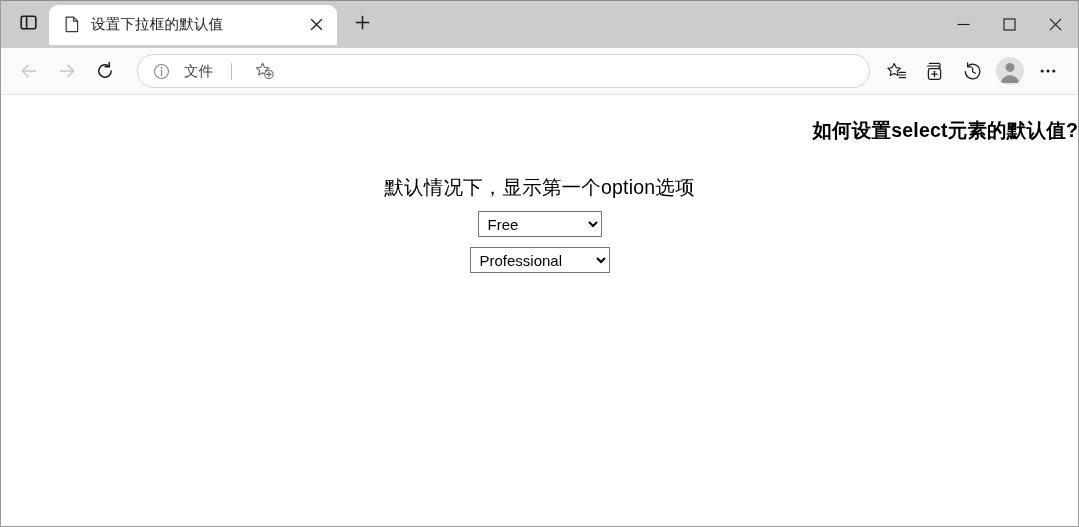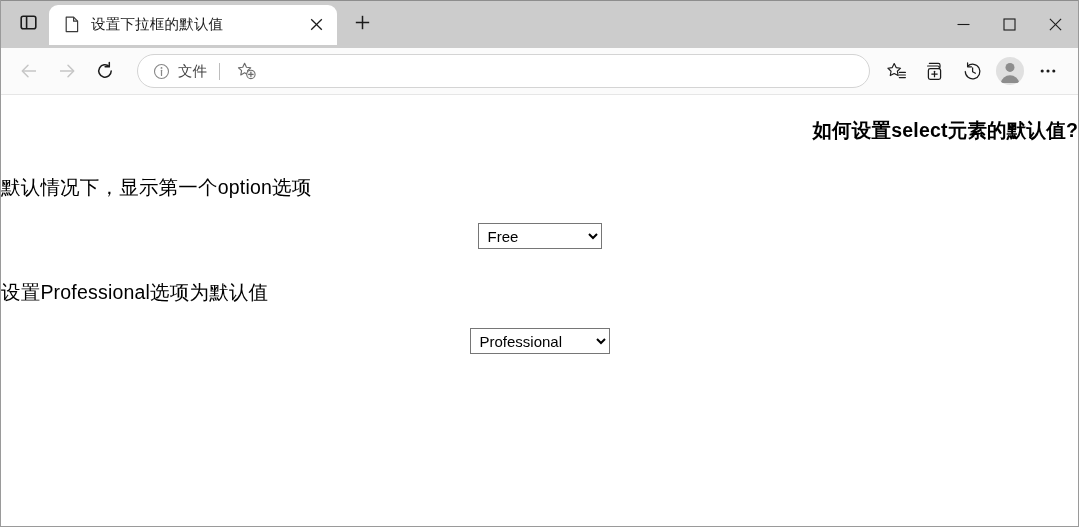--- a/index.html
+++ b/index.html
@@ -140,20 +140,21 @@
     height: 34px;
     background: #ffffff;
     border: 1px solid #d4d4d4;
     border-radius: 17px;
     display: flex;
     align-items: center;
     margin: 0 8px 0 12px;
     padding: 0 6px 0 12px;
     box-sizing: border-box;
     min-width: 0;
+    gap: 6px;
   }
   .omni-info {
     width: 22px;
     height: 22px;
     flex: none;
     display: flex;
     align-items: center;
     justify-content: center;
     margin-right: 6px;
   }
@@ -217,27 +218,28 @@
   .page h2 {
     margin: 10px 0 12px 0;
     text-align: right;
     font-size: 19.5px;
     font-weight: bold;
     color: #000000;
     letter-spacing: .2px;
   }
   .page p {
     margin: 30px 0 0 0;
+    text-align: center;
     font-size: 19.5px;
     color: #000000;
     letter-spacing: .2px;
   }
   .select-row {
     text-align: center;
-    margin-top: 22px;
+    margin-top: 10px;
   }
   select.ui-select {
     font-family: "Liberation Sans", "DejaVu Sans", sans-serif;
     font-size: 15px;
     color: #000000;
     background: #ffffff;
     border: 1px solid #767676;
     border-radius: 0;
     padding: 3px 4px 3px 5px;
     height: 26px;
@@ -400,20 +402,19 @@
   <div class="page">
 
     <h2>如何设置select元素的默认值?</h2>
 
     <p>默认情况下，显示第一个option选项</p>
 
     <div class="select-row">
       <select class="ui-select sel-free"><option value="Free">Free</option><option value="Professional">Professional</option><option value="Enterprise">Enterprise</option></select>
     </div>
 
-    <p>设置Professional选项为默认值</p>
 
     <div class="select-row">
       <select class="ui-select sel-pro"><option value="Free">Free</option><option value="Professional" selected="">Professional</option><option value="Enterprise">Enterprise</option></select>
     </div>
 
   </div>
 </div>
 
 </body></html>

